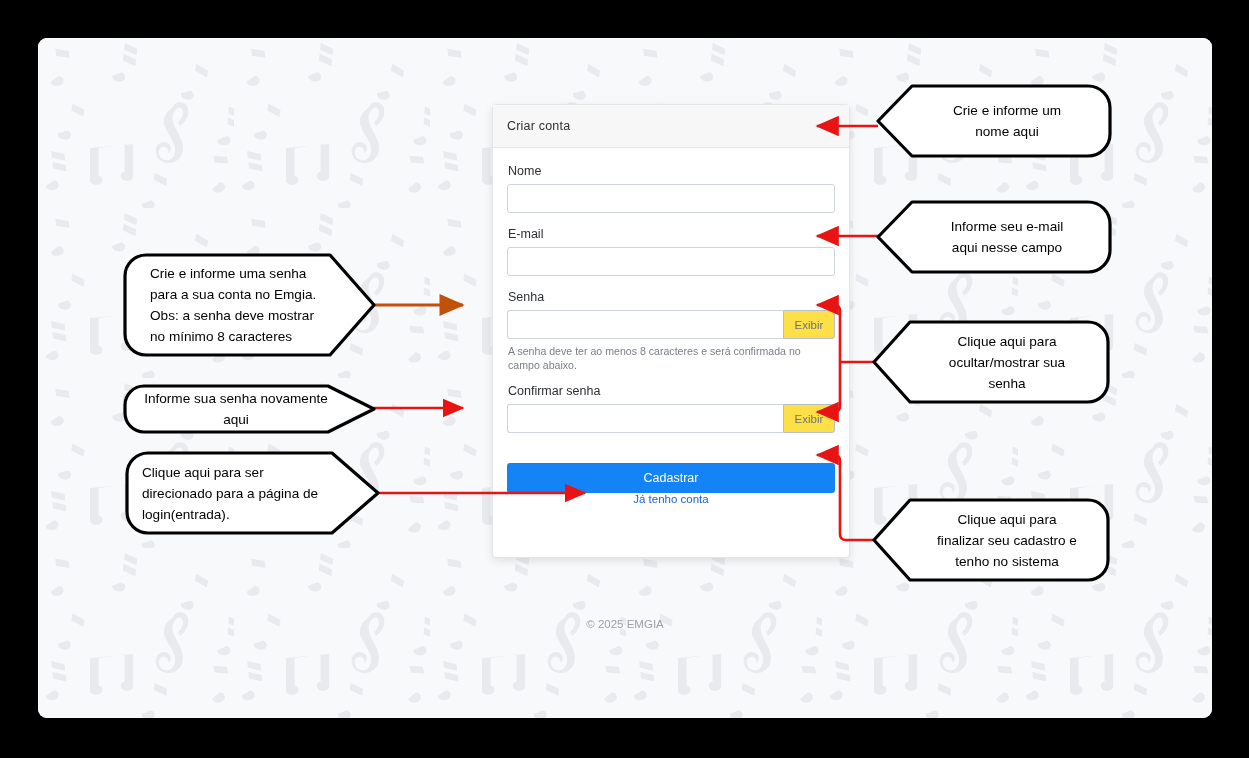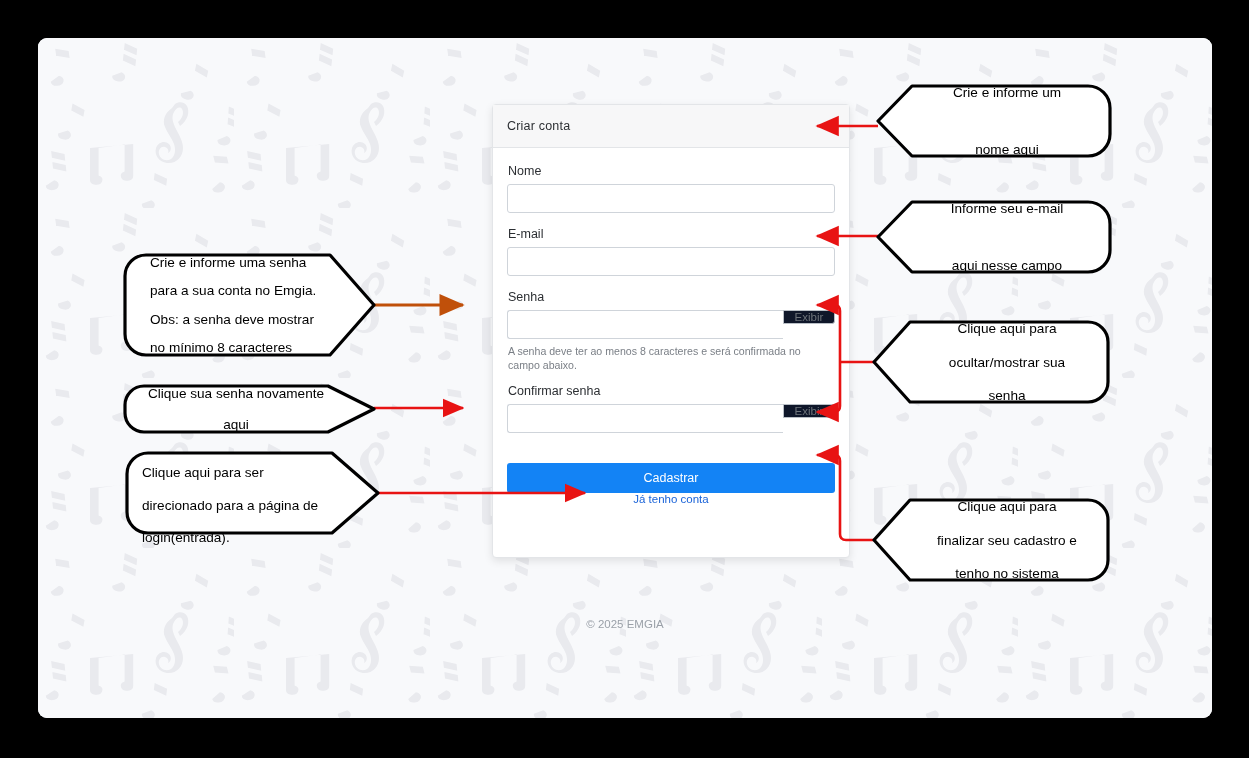--- a/index.html
+++ b/index.html
@@ -29,21 +29,21 @@
   .field-label{font-size:12.5px;color:#2c2f33;margin:0 0 6px 1px;}
   .text-input{
     width:100%;height:29px;box-sizing:border-box;
     border:1px solid #cfd4da;border-radius:3px;background:#fff;
     font-size:12px;color:#2c2f33;padding:0 8px;outline:none;
   }
   .field{margin-bottom:14px;}
   .input-group{display:flex;align-items:stretch;}
   .input-group .text-input{border-top-right-radius:0;border-bottom-right-radius:0;border-right:none;}
   .show-btn{
-    min-width:52px;height:14px;box-sizing:border-box;background:#0f172a;
+    min-width:52px;height:29px;box-sizing:border-box;background:#fde047;
     border:1px solid #b9bfc6;border-left:1px solid #b9bfc6;
     border-radius:0 3px 3px 0;color:#6d737a;font-size:11.5px;
     display:flex;align-items:center;justify-content:center;cursor:pointer;
     font-family:"Liberation Sans",sans-serif;
   }
   .help-text{font-size:10.6px;line-height:14px;color:#7a7f86;margin:5px 1px 0 1px;}
   #submit-btn{
     width:100%;height:30px;background:#1383f5;border:none;border-radius:3px;
     color:#fff;font-size:12.5px;cursor:pointer;margin-top:2px;
     font-family:"Liberation Sans",sans-serif;
@@ -56,21 +56,21 @@
     position:absolute;left:0;right:0;top:580px;text-align:center;
     font-size:11.5px;color:#9aa0a8;
   }
 
   
   .callout{position:absolute;}
   .callout svg{position:absolute;left:0;top:0;overflow:visible;}
   .callout .ctext{
     position:absolute;box-sizing:border-box;color:#000;
     font-size:13.6px;line-height:21px;display:flex;flex-direction:column;
-    justify-content:space-between;
+    justify-content:center;
   }
   .ctext.c-center{text-align:center;align-items:center;}
   .ctext.c-left{text-align:left;align-items:flex-start;}
 
   .conn{position:absolute;left:0;top:0;width:1249px;height:758px;overflow:visible;pointer-events:none;}
 </style>
 </head>
 <body>
 
 <div id="root">
@@ -227,28 +227,28 @@
       <span>Obs: a senha deve mostrar</span>
       <span>no mínimo 8 caracteres</span>
     </div>
   </div>
 
   <div class="callout" style="left:122px;top:383px;width:254px;height:52px;">
     <svg width="254" height="52" xmlns="http://www.w3.org/2000/svg">
       <path d="M22,3 H206 L252,26 L206,49 H22 a19,19 0 0 1 -19,-19 V22 a19,19 0 0 1 19,-19 Z" fill="#fff" stroke="#000" stroke-width="3.2" stroke-linejoin="round"></path>
     </svg>
     <div class="ctext c-center" style="left:14px;top:0;width:200px;height:52px;">
-      <span>Clique sua senha novamente</span>
+      <span>Informe sua senha novamente</span>
       <span>aqui</span>
     </div>
   </div>
 
   <div class="callout" style="left:124px;top:450px;width:256px;height:86px;">
     <svg width="256" height="86" xmlns="http://www.w3.org/2000/svg">
       <path d="M24,3 H208 L254,43 L208,83 H24 a21,21 0 0 1 -21,-21 V24 a21,21 0 0 1 21,-21 Z" fill="#fff" stroke="#000" stroke-width="3.2" stroke-linejoin="round"></path>
     </svg>
-    <div class="ctext c-left" style="left:18px;top:12px;width:200px;height:86px;">
+    <div class="ctext c-left" style="left:18px;top:0;width:200px;height:86px;">
       <span>Clique aqui para ser</span>
       <span>direcionado para a página de</span>
       <span>login(entrada).</span>
     </div>
   </div>
 </div>
 
 </body></html>

